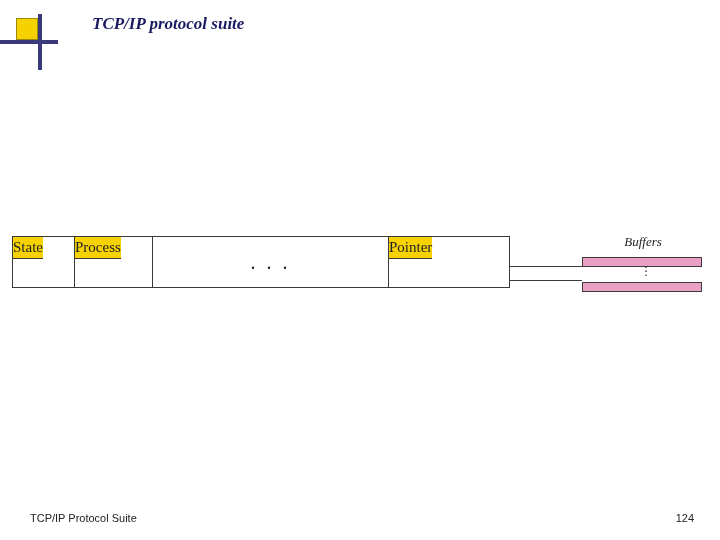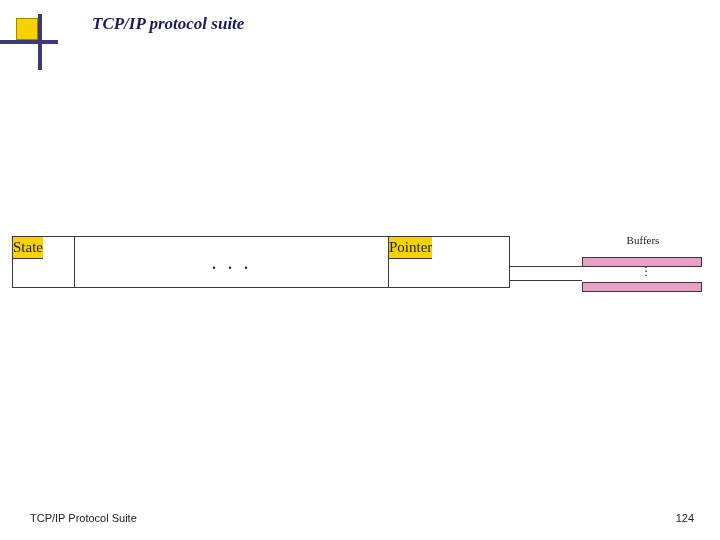--- a/index.html
+++ b/index.html
@@ -110,23 +110,24 @@
     height: 0;
     border-top: 1px solid #3a3a3a;
   }
   
   .buffers-label {
     position: absolute;
     top: -2px;
     left: 576px;
     width: 110px;
     font-family: 'Times New Roman', serif;
-    font-size: 11px;
+    font-size: 13px;
     text-align: center;
     color: #222;
+    font-style: italic;
   }
   .buf {
     position: absolute;
     left: 570px;
     width: 120px;
     height: 10px;
     background: #e9a0c4;
     border: 1px solid #3a3a3a;
   }
   .vdots {
@@ -168,20 +169,24 @@
 <div class="title-row">
   <span class="fig-title">TCP/IP protocol suite</span>
 </div>
 
 <div class="diagram">
   <div class="tbl">
     <div class="col col-state">
       <div class="hdr">State</div>
       <div class="body"></div>
     </div>
+    <div class="col col-process">
+      <div class="hdr">Process</div>
+      <div class="body"></div>
+    </div>
     <div class="col col-gap">
       <div class="hdr"></div>
       <div class="body">. . .</div>
     </div>
     <div class="col col-pointer">
       <div class="hdr">Pointer</div>
       <div class="body"></div>
     </div>
   </div>
 

